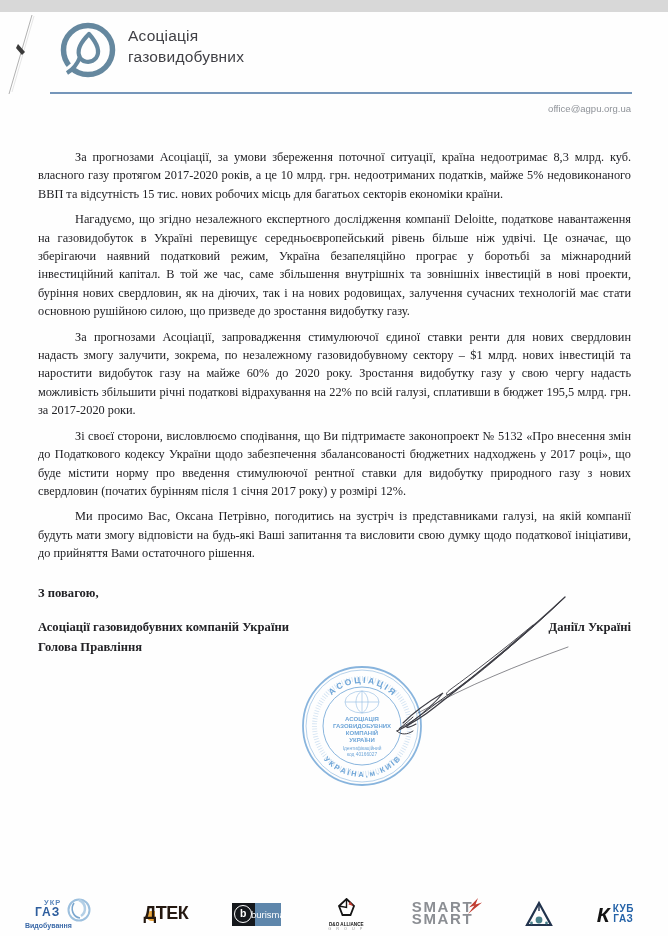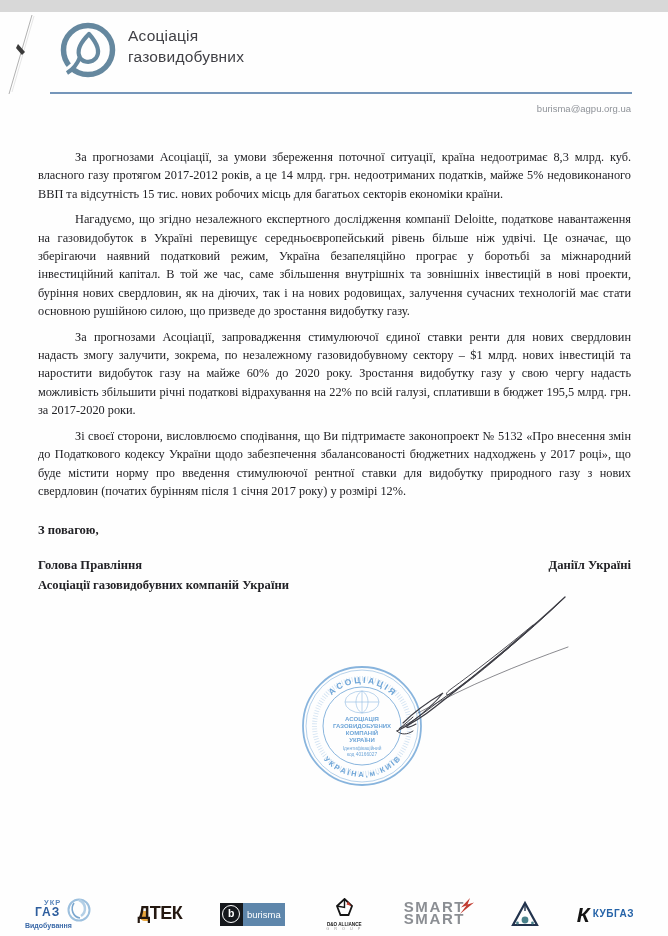--- a/index.html
+++ b/index.html
@@ -48,35 +48,35 @@
   .lg-ukrgaz .t3{position:absolute;left:1px;bottom:2px;font-size:7px;font-weight:bold;color:#3a69a8;}
   .lg-ukrgaz svg{position:absolute;right:8px;top:0;}
   
   .lg-dtek{height:22px;}
   .lg-dtek .txt{position:relative;z-index:1;font-size:18px;font-weight:900;letter-spacing:-.5px;color:#241810;font-family:"Liberation Sans",sans-serif;}
   .lg-dtek .accent{position:absolute;left:3px;top:8px;width:8px;height:10px;background:#e9a63c;border-radius:50% 0 0 50%;z-index:0;}
   
   .lg-burisma{display:flex;align-items:center;}
   .lg-burisma .mark{width:23px;height:23px;background:#15181c;display:flex;align-items:center;justify-content:center;}
   .lg-burisma .mark span{display:block;width:16px;height:16px;border:1.2px solid #fff;border-radius:50%;color:#fff;font-size:10.5px;font-weight:bold;text-align:center;line-height:15px;}
-  .lg-burisma .word{width:42px;height:23px;background:#5e86ab;color:#fff;font-size:9.5px;display:flex;align-items:center;justify-content:center;}
+  .lg-burisma .word{width:26px;height:23px;background:#5e86ab;color:#fff;font-size:9.5px;display:flex;align-items:center;justify-content:center;}
   
   .lg-do{width:44px;text-align:center;}
   .lg-do .nm{font-size:4.6px;font-weight:bold;color:#141414;margin-top:1px;}
   .lg-do .grp{font-size:3.8px;letter-spacing:2px;color:#9a9a9a;}
   
   .lg-smart{width:70px;height:27px;color:#8b8e93;}
   .lg-smart .l1,.lg-smart .l2{font-size:15px;font-weight:bold;letter-spacing:1.6px;line-height:12px;}
   .lg-smart svg{position:absolute;right:-2px;top:-3px;}
   
   .lg-rig{width:28px;height:28px;}
   
   .lg-kub{display:flex;align-items:center;gap:3px;}
   .lg-kub .kmark{font-size:21px;font-weight:900;font-style:italic;color:#141414;line-height:21px;font-family:"Liberation Sans",sans-serif;}
-  .lg-kub .col{display:flex;flex-direction:row;color:#2563a8;font-weight:800;font-size:10px;line-height:10px;letter-spacing:.5px;align-items:center;}
+  .lg-kub .col{display:flex;flex-direction:column;color:#2563a8;font-weight:800;font-size:10px;line-height:10px;letter-spacing:.5px;align-items:center;}
   .edge-shade{position:absolute;left:0;right:0;bottom:0;height:5px;background:linear-gradient(to top,#e4e4e4,rgba(255,255,255,0));}
 </style>
 </head>
 <body>
 
 <div class="page">
 
   <svg class="pen-scratch" width="40" height="90" viewBox="0 0 40 90">
     <line x1="30" y1="3" x2="7" y2="82" stroke="#a8a8a8" stroke-width="0.9"></line>
     <line x1="32" y1="4" x2="10" y2="80" stroke="#cfcfcf" stroke-width="0.5"></line>
@@ -91,35 +91,36 @@
   </svg>
 
   <div class="brand-name">
     <div>Асоціація</div>
     <div>газовидобувних</div>
   </div>
 
   <div class="head-rule"></div>
 
   <div class="contact">
-    <div>burisma@agpu.org.ua</div>
+    <div>office@agpu.org.ua</div>
   </div>
 
   <div class="letter-body">
-    <p>За прогнозами Асоціації, за умови збереження поточної ситуації, країна недоотримає 8,3 млрд. куб. власного газу протягом 2017-2012 років, а це 14 млрд. грн. недоотриманих податків, майже 5% недовиконаного ВВП та відсутність 15 тис. нових робочих місць для багатьох секторів економіки країни.</p>
+    <p>За прогнозами Асоціації, за умови збереження поточної ситуації, країна недоотримає 8,3 млрд. куб. власного газу протягом 2017-2020 років, а це 10 млрд. грн. недоотриманих податків, майже 5% недовиконаного ВВП та відсутність 15 тис. нових робочих місць для багатьох секторів економіки країни.</p>
     <p>Нагадуємо, що згідно незалежного експертного дослідження компанії Deloitte, податкове навантаження на газовидобуток в Україні перевищує середньоєвропейський рівень більше ніж удвічі. Це означає, що зберігаючи наявний податковий режим, Україна безапеляційно програє у боротьбі за міжнародний інвестиційний капітал. В той же час, саме збільшення внутрішніх та зовнішніх інвестицій в нові проекти, буріння нових свердловин, як на діючих, так і на нових родовищах, залучення сучасних технологій має стати основною рушійною силою, що призведе до зростання видобутку газу.</p>
     <p>За прогнозами Асоціації, запровадження стимулюючої єдиної ставки ренти для нових свердловин надасть змогу залучити, зокрема, по незалежному газовидобувному сектору – $1 млрд. нових інвестицій та наростити видобуток газу на майже 60% до 2020 року. Зростання видобутку газу у свою чергу надасть можливість збільшити річні податкові відрахування на 22% по всій галузі, сплативши в бюджет 195,5 млрд. грн. за 2017-2020 роки.</p>
     <p>Зі своєї сторони, висловлюємо сподівання, що Ви підтримаєте законопроект № 5132 «Про внесення змін до Податкового кодексу України щодо забезпечення збалансованості бюджетних надходжень у 2017 році», що буде містити норму про введення стимулюючої рентної ставки для видобутку природного газу з нових свердловин (початих бурінням після 1 січня 2017 року) у розмірі 12%.</p>
+    <p>Ми просимо Вас, Оксана Петрівно, погодитись на зустріч із представниками галузі, на якій компанії будуть мати змогу відповісти на будь-які Ваші запитання та висловити свою думку щодо податкової ініціативи, до прийняття Вами остаточного рішення.</p>
 
     <div class="closing">З повагою,</div>
 
     <div class="signoff">
       <div class="who">
+        <div>Асоціації газовидобувних компаній України</div>
         <div>Голова Правління</div>
-        <div>Асоціації газовидобувних компаній України</div>
       </div>
       <div class="name">Даніїл Україні</div>
     </div>
   </div>
 
   <svg class="stamp" width="132" height="132" viewBox="0 0 132 132">
     <g fill="none" stroke="#5796d0">
       <circle cx="66" cy="66" r="59" stroke-width="1.8" opacity=".8"></circle>
       <circle cx="66" cy="66" r="56" stroke-width="0.7" opacity=".7"></circle>
       <circle cx="66" cy="66" r="39" stroke-width="1" opacity=".8"></circle>

